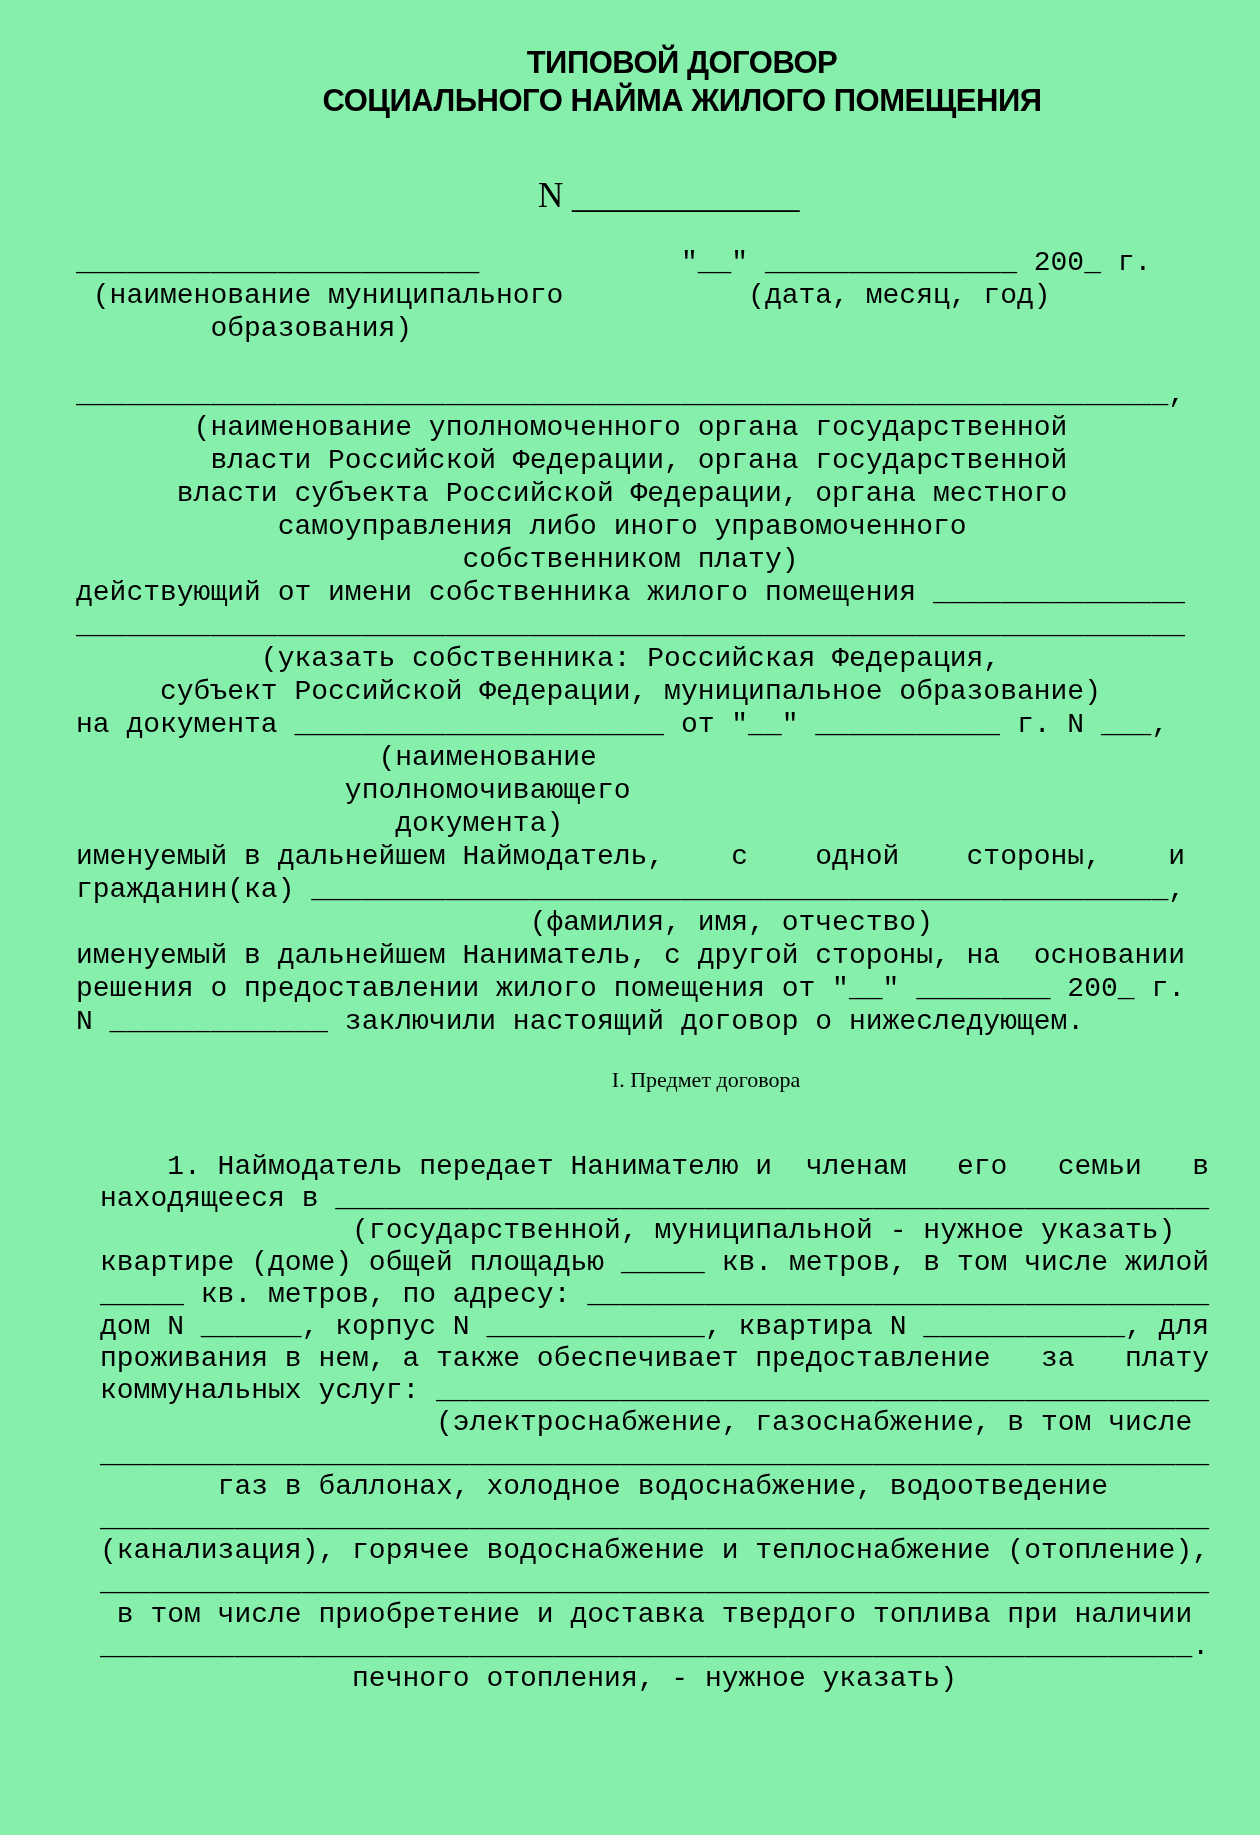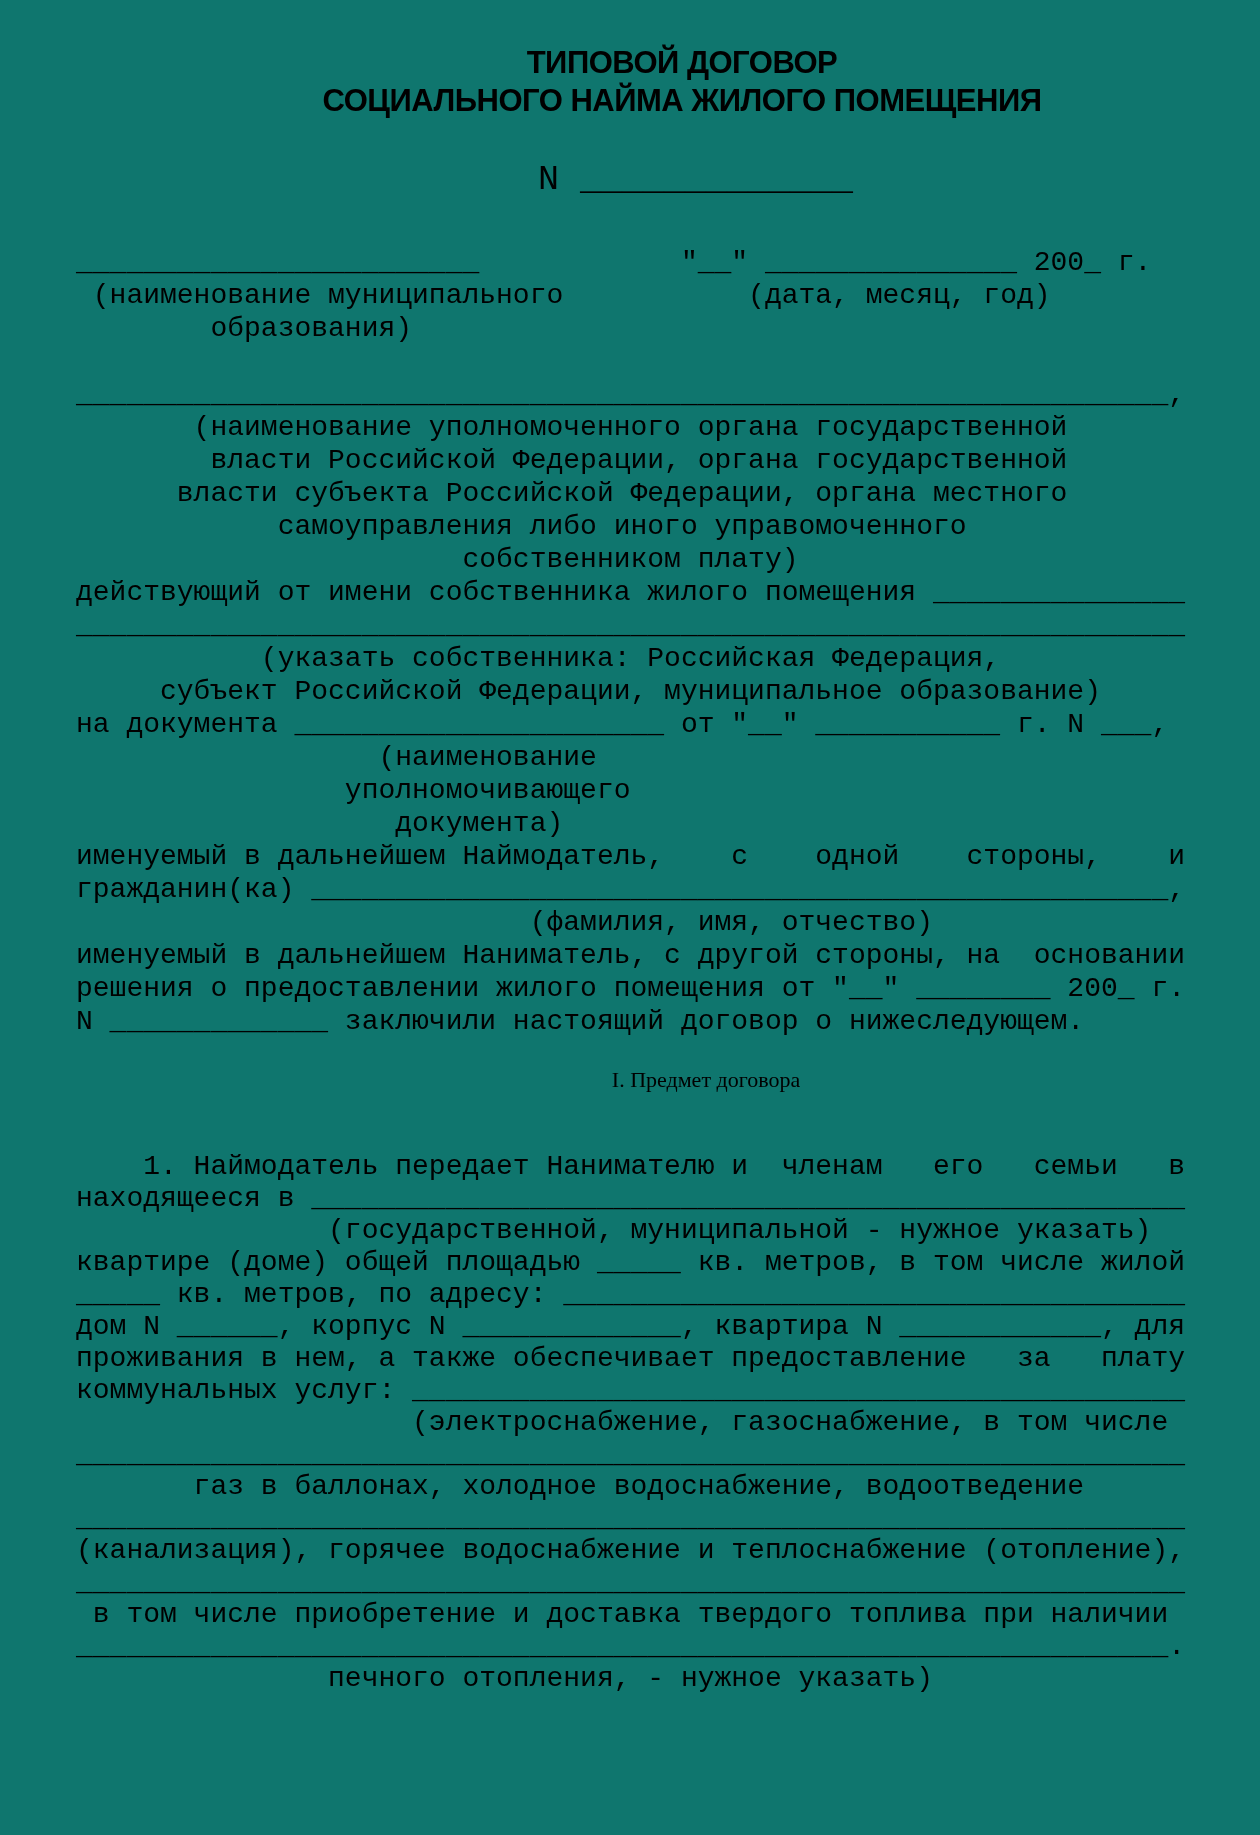--- a/index.html
+++ b/index.html
@@ -4,56 +4,56 @@
 <style>
   html, body { margin: 0; padding: 0; }
   body {
     width: 1260px; height: 1835px;
     background: #ffffff;
     position: relative;
     color: #000;
   }
   .page {
     position: absolute; inset: 0;
-    background: #0f766e;
+    background: #86efac;
     overflow: hidden;
   }
   .doc-title {
     position: absolute;
     top: 44px; left: 682px;
     transform: translateX(-50%);
     text-align: center;
     font-family: "Liberation Sans", sans-serif;
     font-weight: bold;
     font-size: 31px;
     line-height: 38px;
     white-space: nowrap;
     letter-spacing: -0.5px;
   }
   .contract-number {
     position: absolute;
-    top: 158px; left: 538px;
-    font-family: Liberation Mono, monospace;
+    top: 174px; left: 538px;
+    font-family: Liberation Serif, serif;
     font-size: 35px;
     line-height: 44px;
     white-space: pre;
   }
   .contract-number .blank { letter-spacing: 0; }
   .mono-block {
     position: absolute;
     left: 76px;
     width: 1120px;
     font-family: "Liberation Mono", monospace;
     font-size: 28px;
     color: #000;
   }
   .block-a { top: 246px; }
   .block-a .line { height: 33px; line-height: 33px; }
   .block-b { top: 1151px; }
-  .block-b .line { height: 32px; line-height: 32px; }
+  .block-b .line { height: 32px; line-height: 32px; margin-left: 24px; }
   .line { white-space: pre; }
   .section-heading {
     position: absolute;
     top: 1060px; left: 706px;
     transform: translateX(-50%);
     font-family: "Liberation Serif", serif;
     font-size: 22px;
     line-height: 40px;
     white-space: nowrap;
   }

